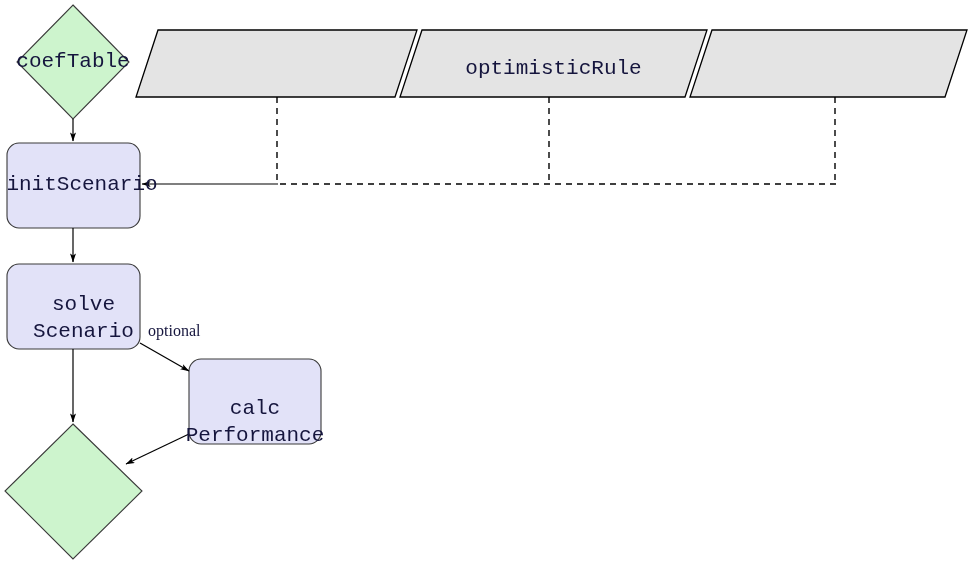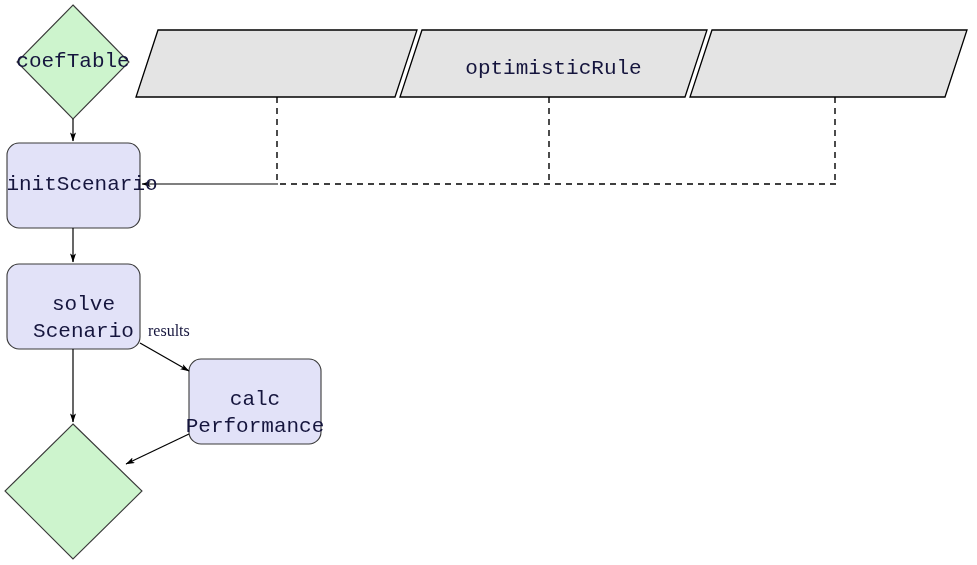--- a/index.html
+++ b/index.html
@@ -96,19 +96,19 @@
 
 
   <div class="node-label" style="left:400px; top:30px; width:307px; height:78px;">optimisticRule</div>
 
 
   <div class="node-label" style="left:7px; top:143px; width:150px; height:85px;">initScenario</div>
 
   <div class="node-label" style="left:7px; top:264px; width:133px; height:109px;margin-left:10px;">solve
 Scenario</div>
 
-  <div class="node-label" style="left:189px; top:359px; width:132px; height:109px;">calc
+  <div class="node-label" style="left:189px; top:368px; width:132px; height:109px;">calc
 Performance</div>
 
 
-  <div class="edge-label" style="left:148px; top:321px;">results</div>
+  <div class="edge-label" style="left:148px; top:321px;">optional</div>
 
 </div>
 
 </body></html>

